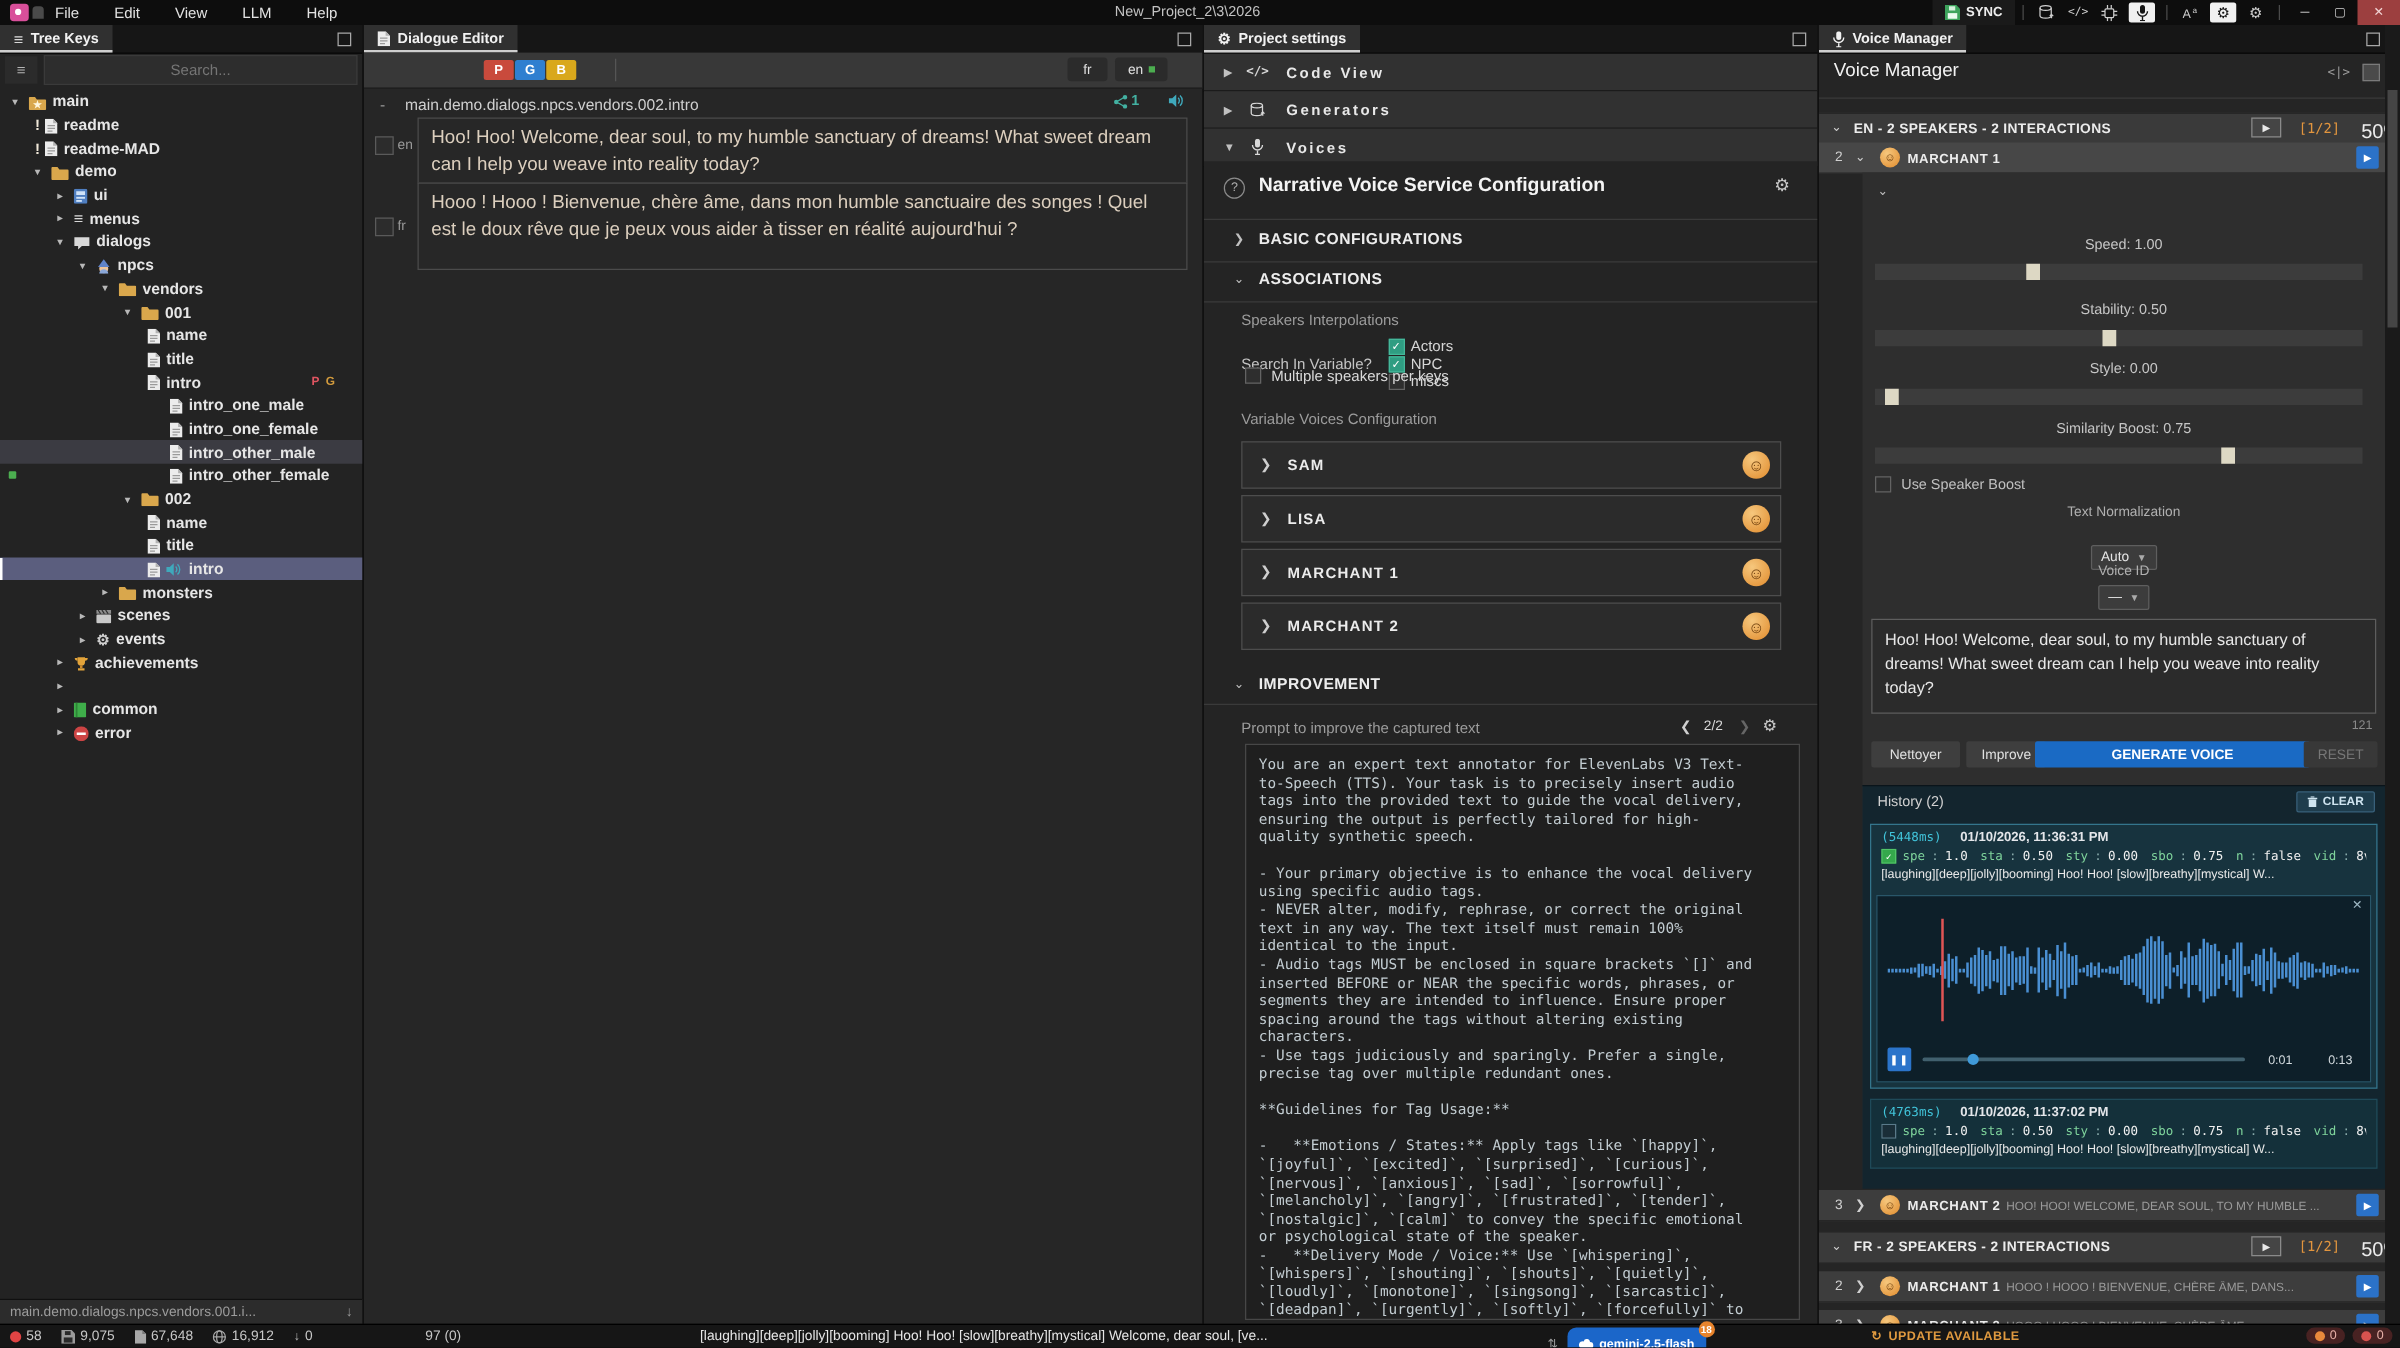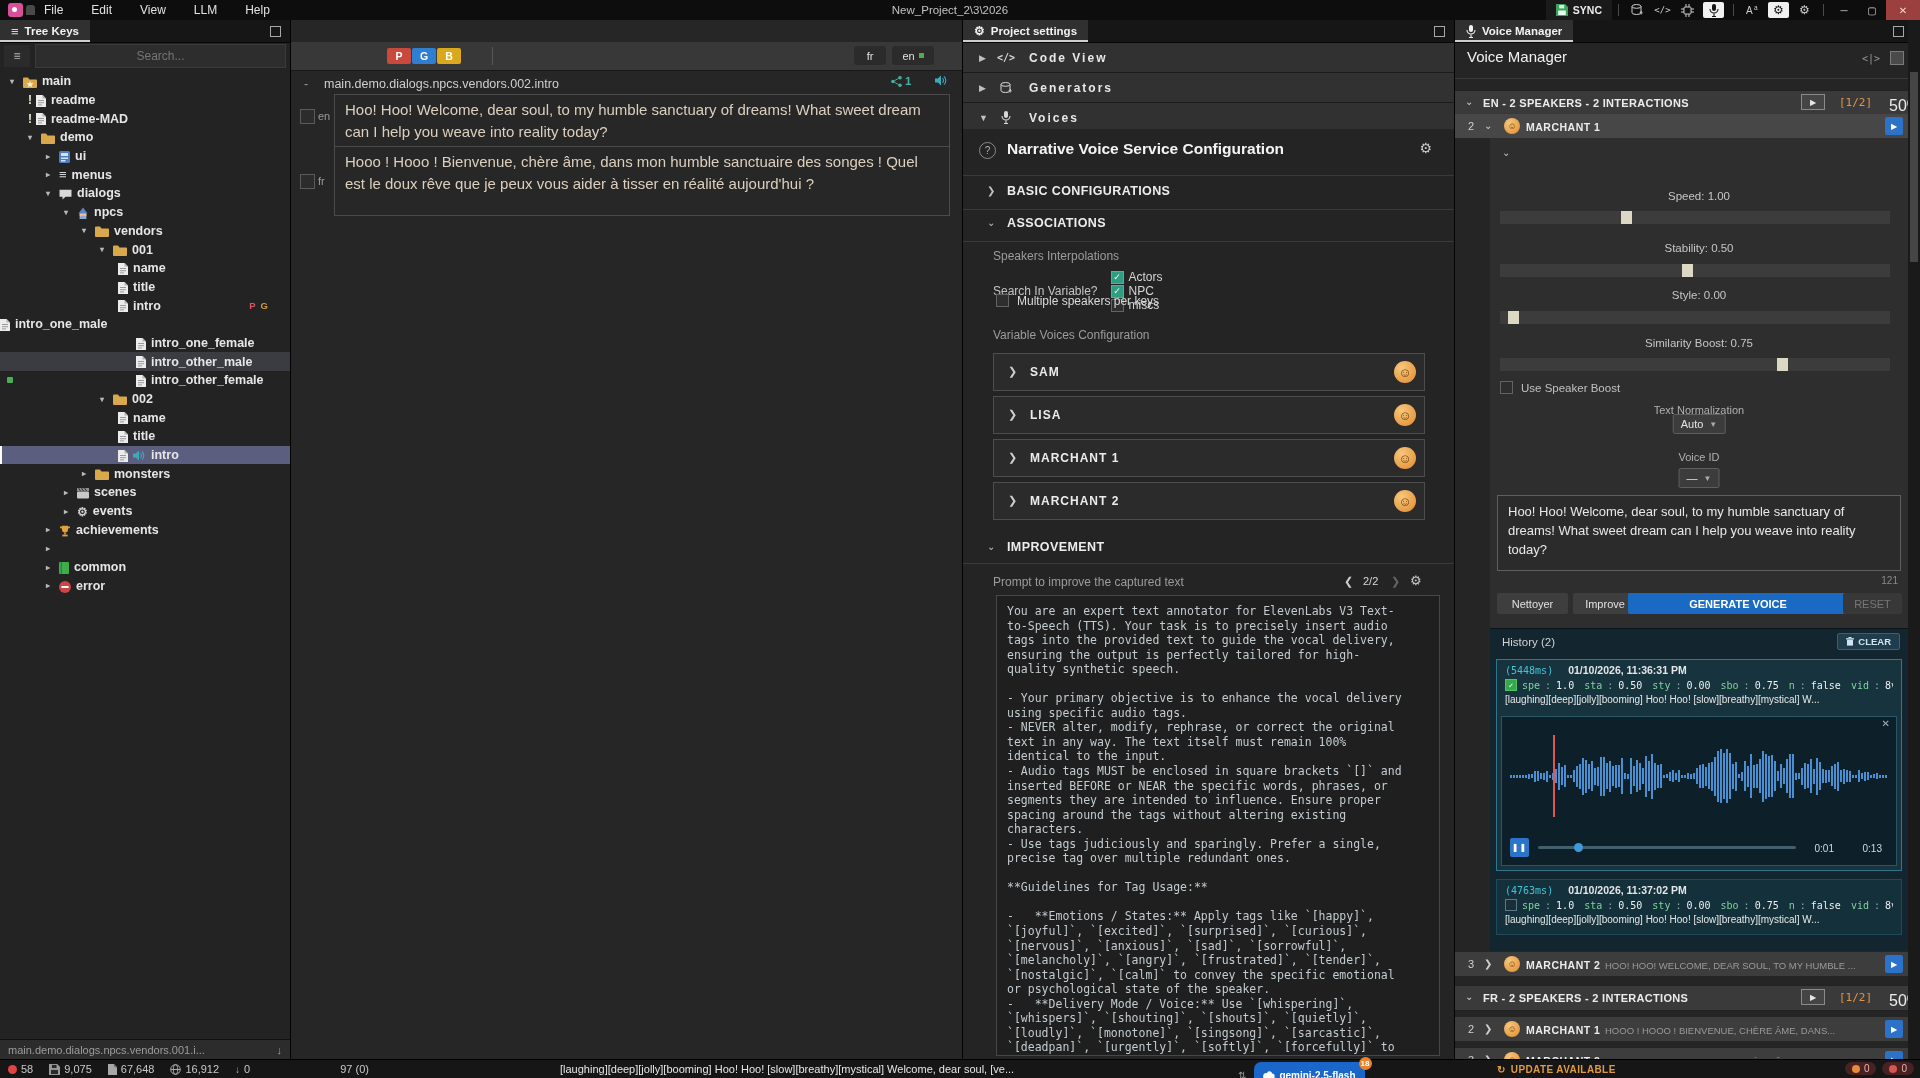--- a/index.html
+++ b/index.html
@@ -413,21 +413,21 @@
                 <rect x="2" y="7.2" width="6" height="1" fill="#9a9a9a"></rect>
                 <rect x="2" y="9.4" width="4" height="1" fill="#9a9a9a"></rect>
               </svg>
             </span></span>
           <span class="tlabel">intro</span>
           <span class="tbadges">
             <span style="color:#e05561">P</span>
             <span style="color:#d19a3d">G</span>
           </span>
         </div>
-        <div class="trow" style="">
+        <div class="trow" style="padding-left:136px">
           <span class="ticon"><span class="ic">
               <svg width="10" height="12" viewBox="0 0 10 12">
                 <path d="M0 0 h6.5 L10 3.5 V12 H0z" fill="#ececec"></path>
                 <path d="M6.5 0 L10 3.5 H6.5z" fill="#b2b2b2"></path>
                 <rect x="2" y="5" width="6" height="1" fill="#9a9a9a"></rect>
                 <rect x="2" y="7.2" width="6" height="1" fill="#9a9a9a"></rect>
                 <rect x="2" y="9.4" width="4" height="1" fill="#9a9a9a"></rect>
               </svg>
             </span></span>
           <span class="tlabel">intro_one_male</span>
@@ -586,20 +586,35 @@
           <span class="tlabel">error</span>
         </div>
       </div>
     <div id="tree-footer">
       <span>main.demo.dialogs.npcs.vendors.001.i...</span>
       <span class="dl">↓</span>
     </div>
   </div>
 
   <div id="dialogue-panel" class="panel">
+    <div class="tabstrip">
+      <div class="tab">
+        <span class="ic">
+            <svg width="10" height="12" viewBox="0 0 10 12">
+              <path d="M0 0 h6.5 L10 3.5 V12 H0z" fill="#ececec"></path>
+              <path d="M6.5 0 L10 3.5 H6.5z" fill="#b2b2b2"></path>
+              <rect x="2" y="5" width="6" height="1" fill="#9a9a9a"></rect>
+              <rect x="2" y="7.2" width="6" height="1" fill="#9a9a9a"></rect>
+              <rect x="2" y="9.4" width="4" height="1" fill="#9a9a9a"></rect>
+            </svg>
+          </span>
+        <span>Dialogue Editor</span>
+      </div>
+      <div class="strip-max"></div>
+    </div>
     <div id="dlg-toolbar">
       <div id="fmt-sep"></div>
       <div id="fmt-btns">
           <div class="fmt-btn" style="left:96px;background:#c94a3c">P</div>
           <div class="fmt-btn" style="left:121px;background:#2f7fd0">G</div>
           <div class="fmt-btn" style="left:146px;background:#d9a81c">B</div>
         </div>
       <div id="lang-btns">
           <div class="lang-btn" style="left:563px;width:32px">fr</div>
           <div class="lang-btn" style="left:601px;width:42px">en<span class="lang-dot"></span></div>
@@ -845,21 +860,21 @@
           <div class="sl-label" style="top:199px">Similarity Boost: 0.75</div>
   <div class="slider" style="top:220px">
     <span class="sl-handle" style="left:277px"></span>
           </div>
         </div>
       <div id="boost-row">
         <span class="cb"></span>
         <span>Use Speaker Boost</span>
       </div>
       <div id="tn-label" style="top:266px">Text Normalization</div>
-      <div class="vm-select" style="top:276px">
+      <div class="vm-select" style="top:298px">
         <span>Auto</span>
           <span class="car">▼</span>
       </div>
       <div id="vid-label" style="top:313px">Voice ID</div>
       <div class="vm-select" style="top:330px">
         <span>—</span>
           <span class="car">▼</span>
       </div>
       <div id="vm-text">Hoo! Hoo! Welcome, dear soul, to my humble sanctuary of dreams! What sweet dream can I help you weave into reality today?</div>
       <div id="char-count">121</div>

